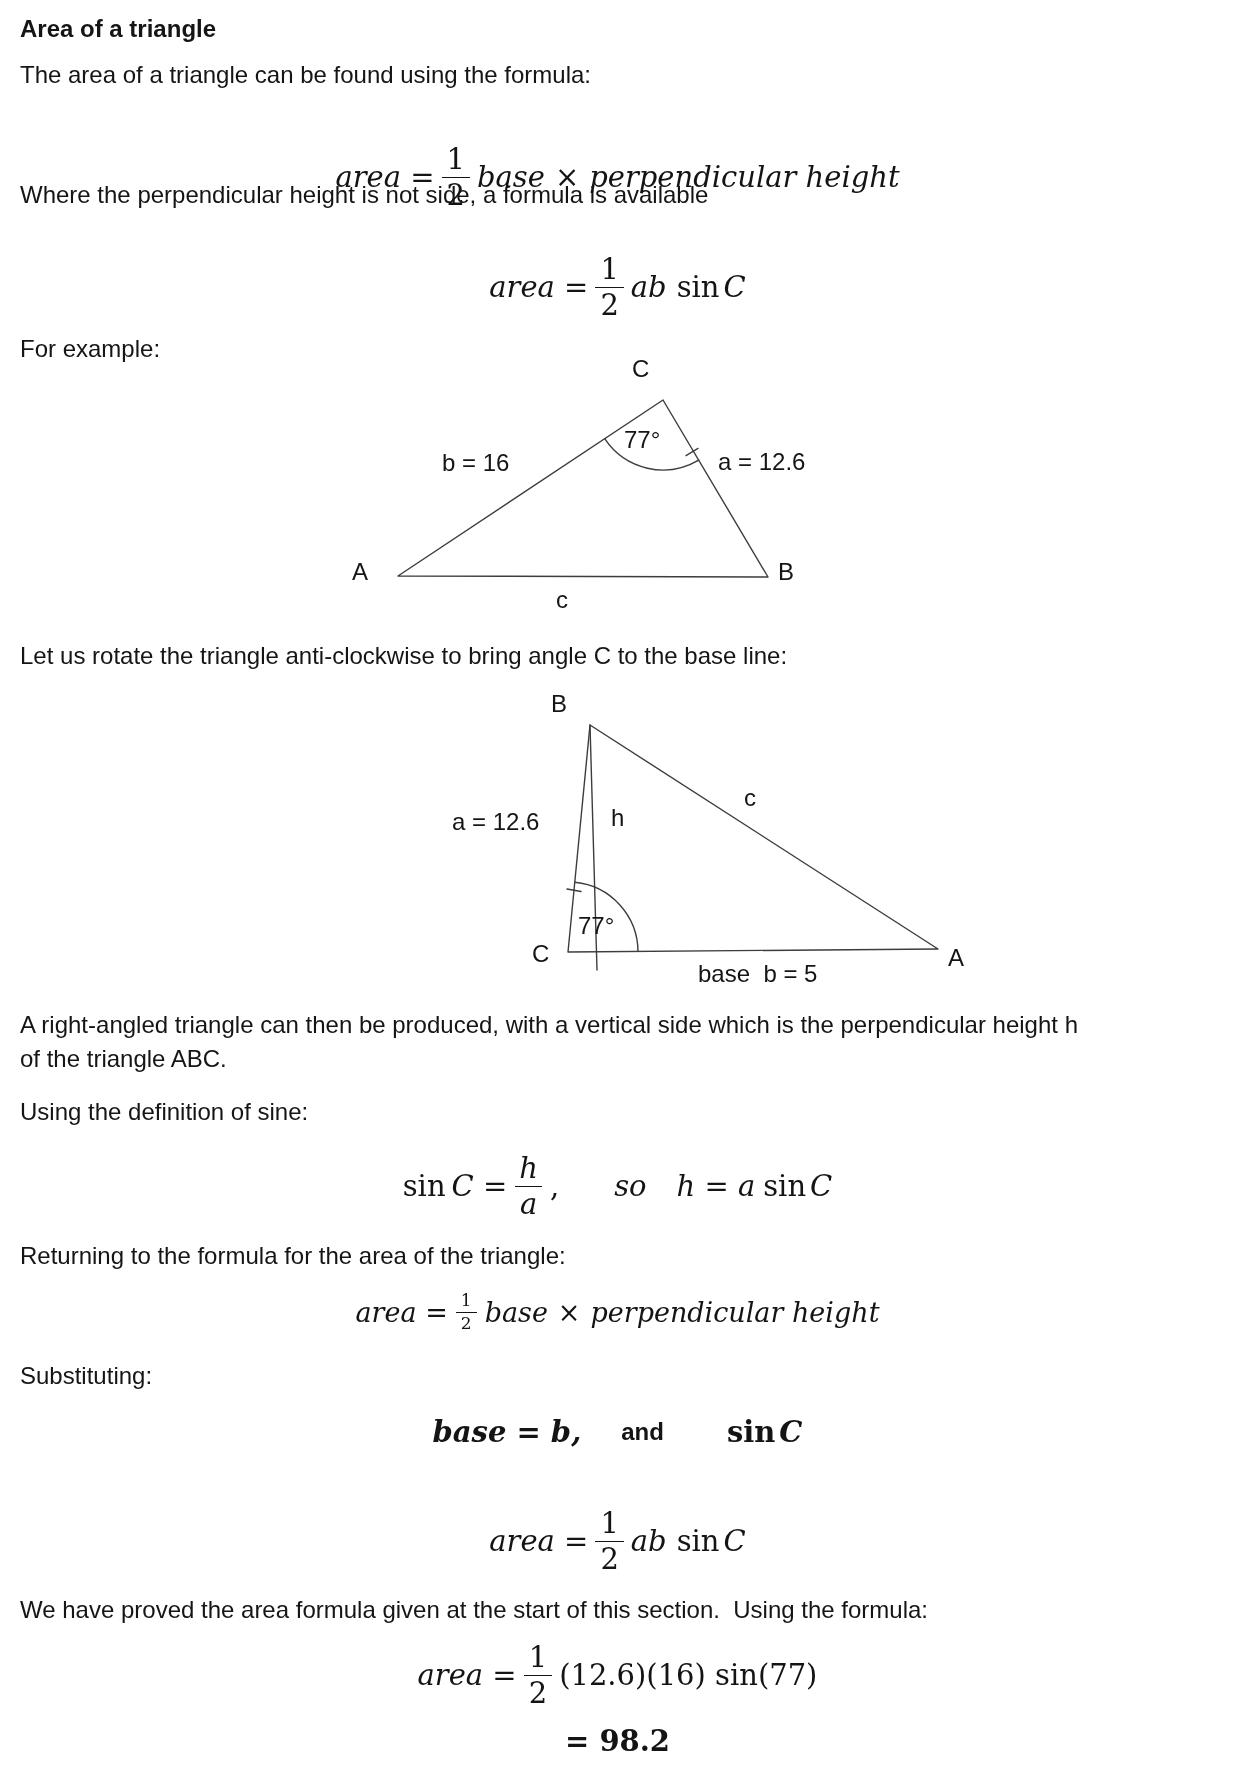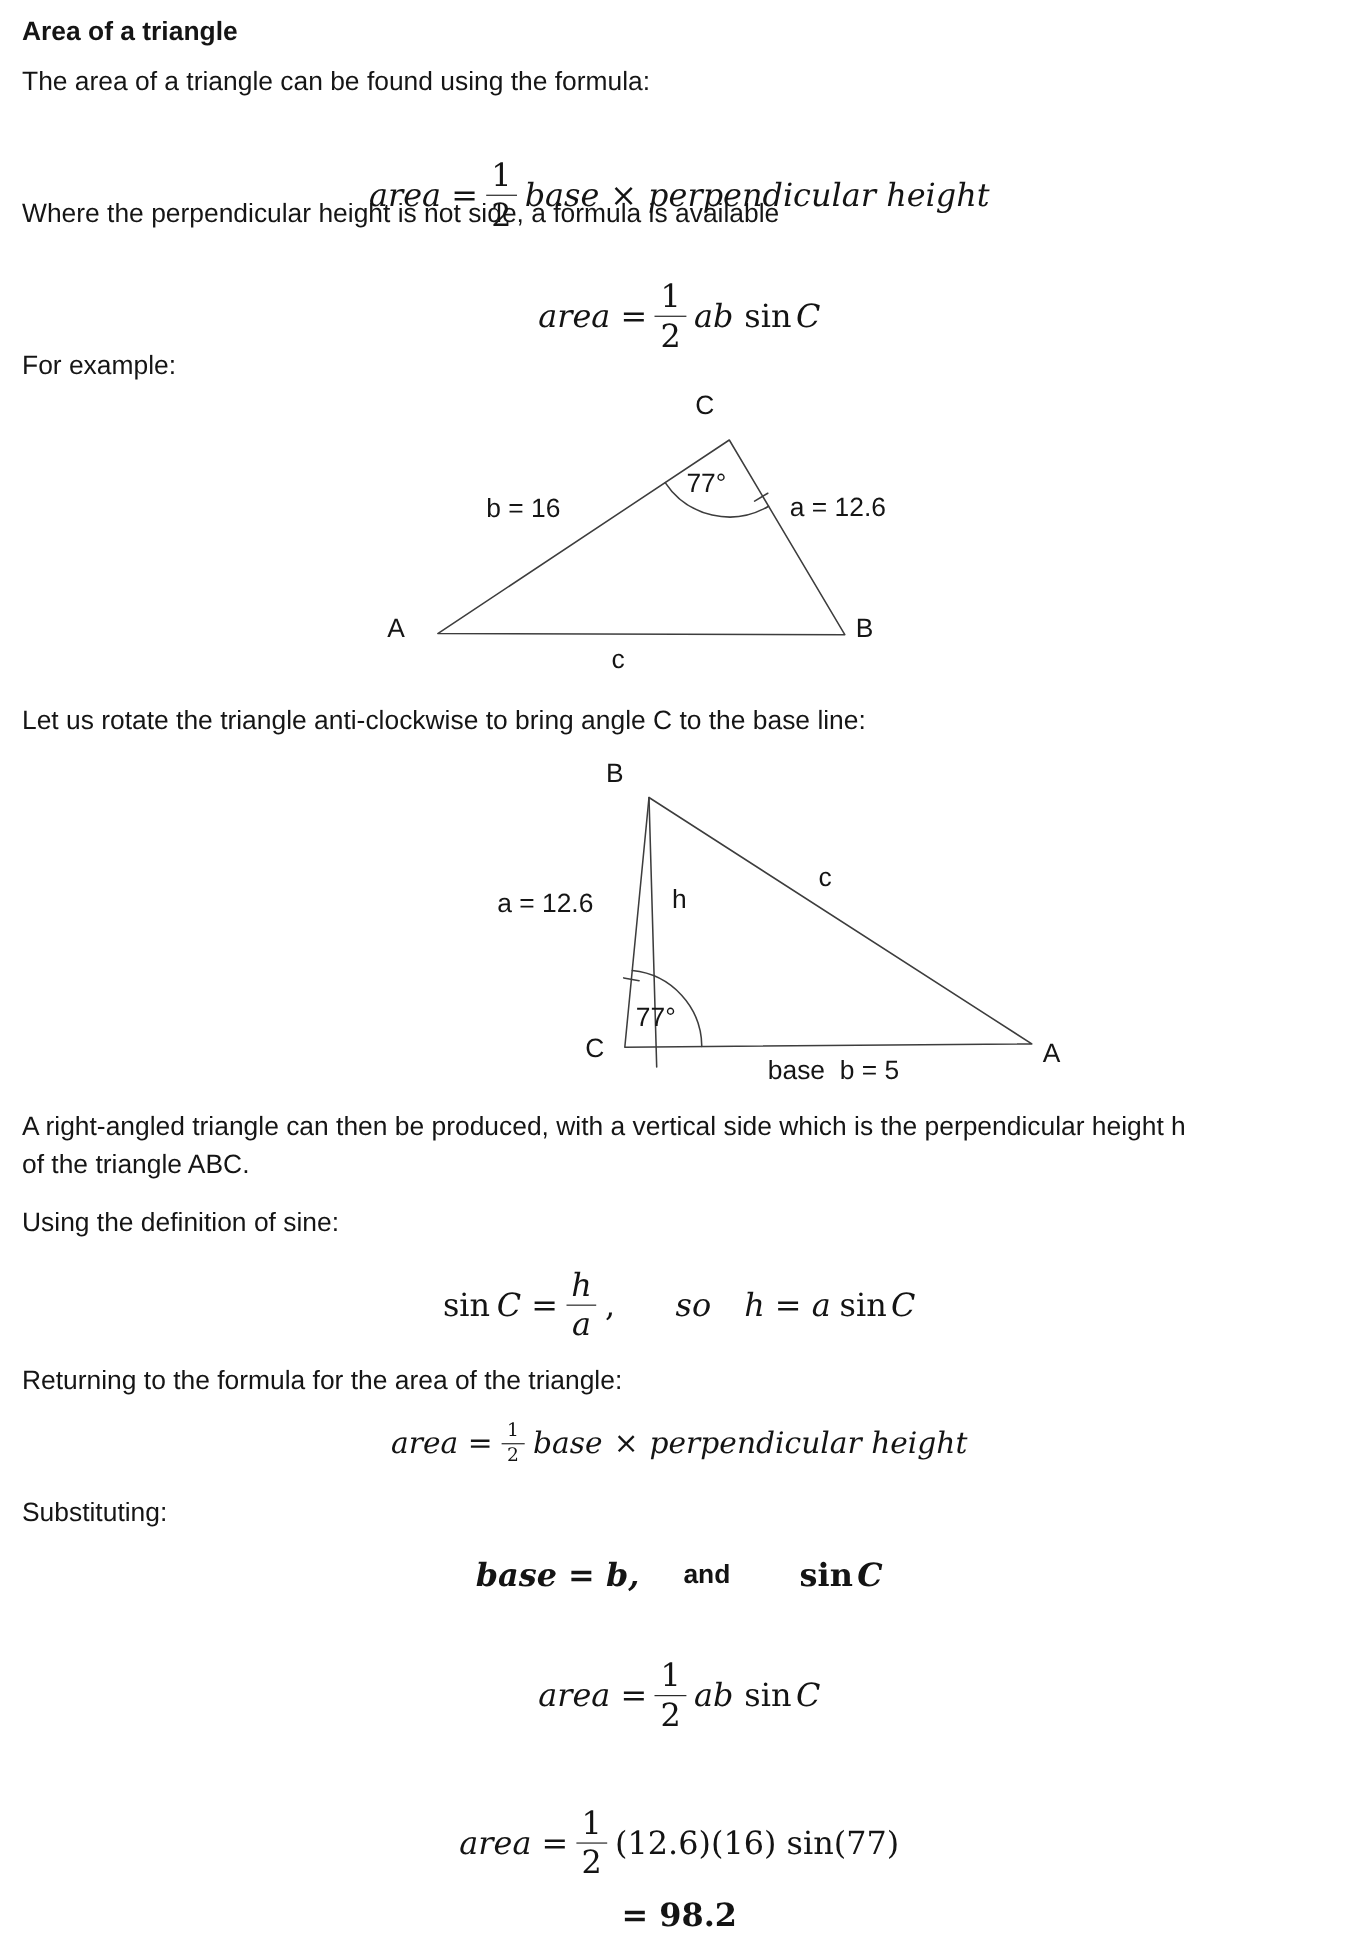--- a/index.html
+++ b/index.html
@@ -26,27 +26,28 @@
   .ln{stroke:#3d3d3d;stroke-width:1.4;fill:none;stroke-linecap:round;stroke-linejoin:round;}
 </style>
 </head>
 <body>
 
 <div id="page">
 
   <div class="t bold" style="top:14px;">Area of a triangle</div>
   <div class="t" style="top:60px;">The area of a triangle can be found using the formula:</div>
   <div class="t" style="top:180px;">Where the perpendicular height is not side, a formula is available</div>
-  <div class="t" style="top:318px;">For example:</div>
+  <div class="t" style="top:334px;">For example:</div>
   <div class="t" style="top:641px;">Let us rotate the triangle anti-clockwise to bring angle C to the base line:</div>
   <div class="t" style="top:1010px;">A right-angled triangle can then be produced, with a vertical side which is the perpendicular height h</div>
   <div class="t" style="top:1044px;">of the triangle ABC.</div>
   <div class="t" style="top:1097px;">Using the definition of sine:</div>
   <div class="t" style="top:1241px;">Returning to the formula for the area of the triangle:</div>
   <div class="t" style="top:1361px;">Substituting:</div>
+  <div class="t" style="top:1595px;">We have proved the area formula given at the start of this section.  Using the formula:</div>
 
   <div class="formula" style="top:122px;height:110px;">
     <span class="it">area =</span>
     <span class="frac rm"><span class="nu">1</span><span class="de">2</span></span>
     <span class="it">base</span>
     <span class="rm" style="margin:0 10px;">×</span>
     <span class="it">perpendicular height</span>
   </div>
 
   <div class="formula" style="top:235px;height:104px;">

